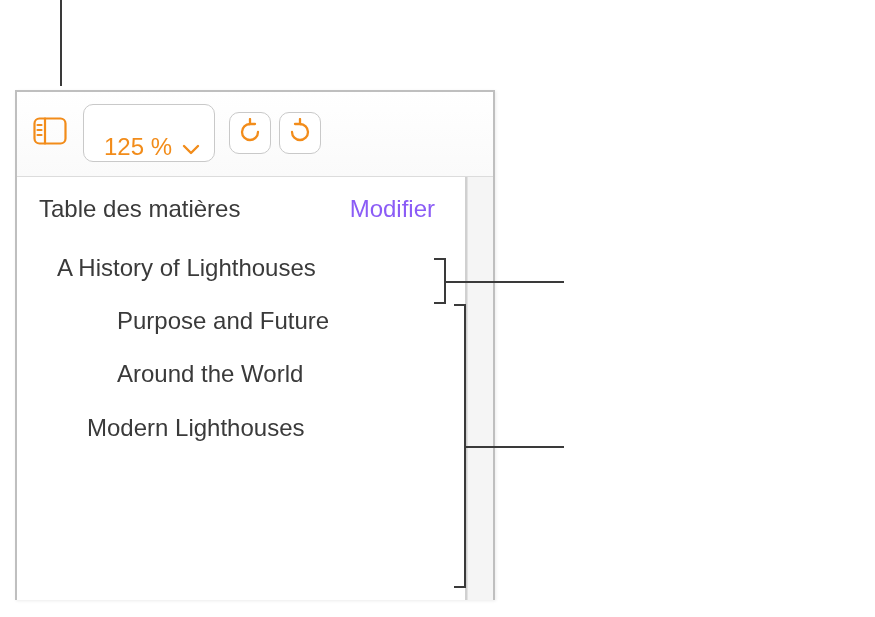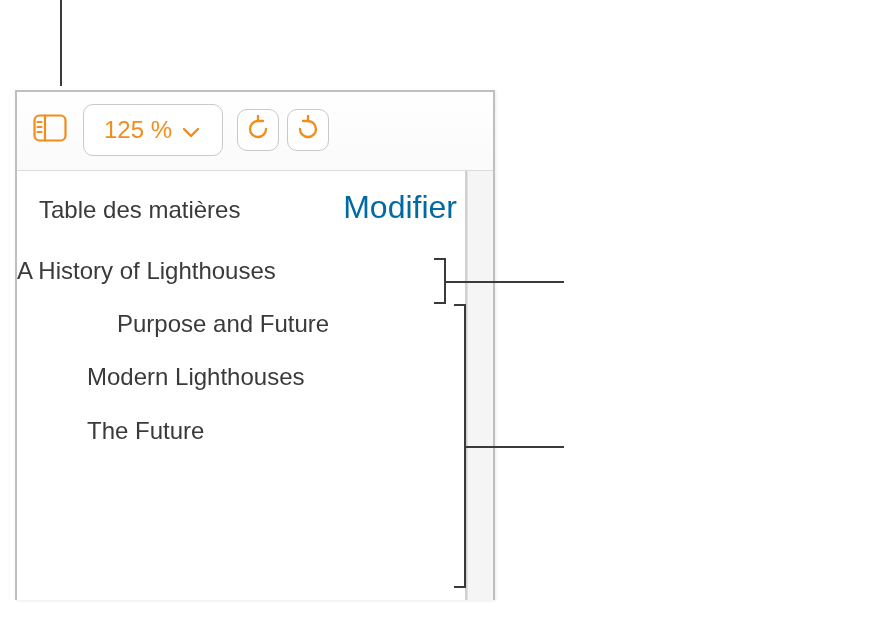--- a/index.html
+++ b/index.html
@@ -54,24 +54,24 @@
     display: flex;
     align-items: center;
     justify-content: center;
     color: #f28c1a;
     border-radius: 8px;
   }
   .icon-btn svg { stroke: #f28c1a; }
 
   .zoom-select {
     display: flex;
-    align-items: center;
+    align-items: flex-end;
     gap: 10px;
-    height: 52px;
-    padding: 0 22px 0 20px;
+    height: 58px;
+    padding: 0 14px 0 20px;
     border: 1.5px solid #c9c9c9;
     border-radius: 10px;
     color: #f28c1a;
     font-size: 24px;
     background: #ffffff;
   }
   .zoom-select .chev svg { stroke: #f28c1a; }
 
   .history-btn {
     width: 42px;
@@ -103,43 +103,43 @@
   .page-edge {
     flex: 1;
     background: #f5f5f5;
     border-left: 1px solid #e2e2e2;
   }
 
   .toc-header {
     display: flex;
     align-items: baseline;
     justify-content: space-between;
-    padding: 8px 8px 14px 22px;
+    padding: 8px 30px 14px 22px;
   }
   .toc-title {
     font-size: 24px;
     color: #3a3a3a;
   }
   .toc-edit {
-    font-size: 32px;
-    color: #0369a1;
+    font-size: 24px;
+    color: #8b5cf6;
     text-align: right;
   }
 
   .toc-list {
     padding: 4px 0 0 0;
   }
   .toc-item {
     font-size: 24px;
     color: #3a3a3a;
     padding: 11px 22px 11px 0;
     line-height: 1.3;
     white-space: nowrap;
   }
-  .lvl0 { }
+  .lvl0 { padding-left: 40px; }
   .lvl1 { padding-left: 70px; }
   .lvl2 { padding-left: 100px; }
 
   
   .callout {
     position: absolute;
     border-left: none;
     border-right: 2px solid #3a3a3a;
     border-top: 2px solid #3a3a3a;
     border-bottom: 2px solid #3a3a3a;
@@ -224,22 +224,22 @@
     <div class="sidebar">
 
       <div class="toc-header">
         <span class="toc-title">Table des matières</span>
         <span class="toc-edit">Modifier</span>
       </div>
 
       <div class="toc-list">
         <div class="toc-item lvl0"><span>A History of Lighthouses</span></div>
         <div class="toc-item lvl2"><span>Purpose and Future</span></div>
+        <div class="toc-item lvl2"><span>Around the World</span></div>
         <div class="toc-item lvl1"><span>Modern Lighthouses</span></div>
-        <div class="toc-item lvl1"><span>The Future</span></div>
       </div>
 
     </div>
 
     <div class="page-edge"></div>
   </div>
 
 </div>
 
 <div class="callout callout-modifier">

